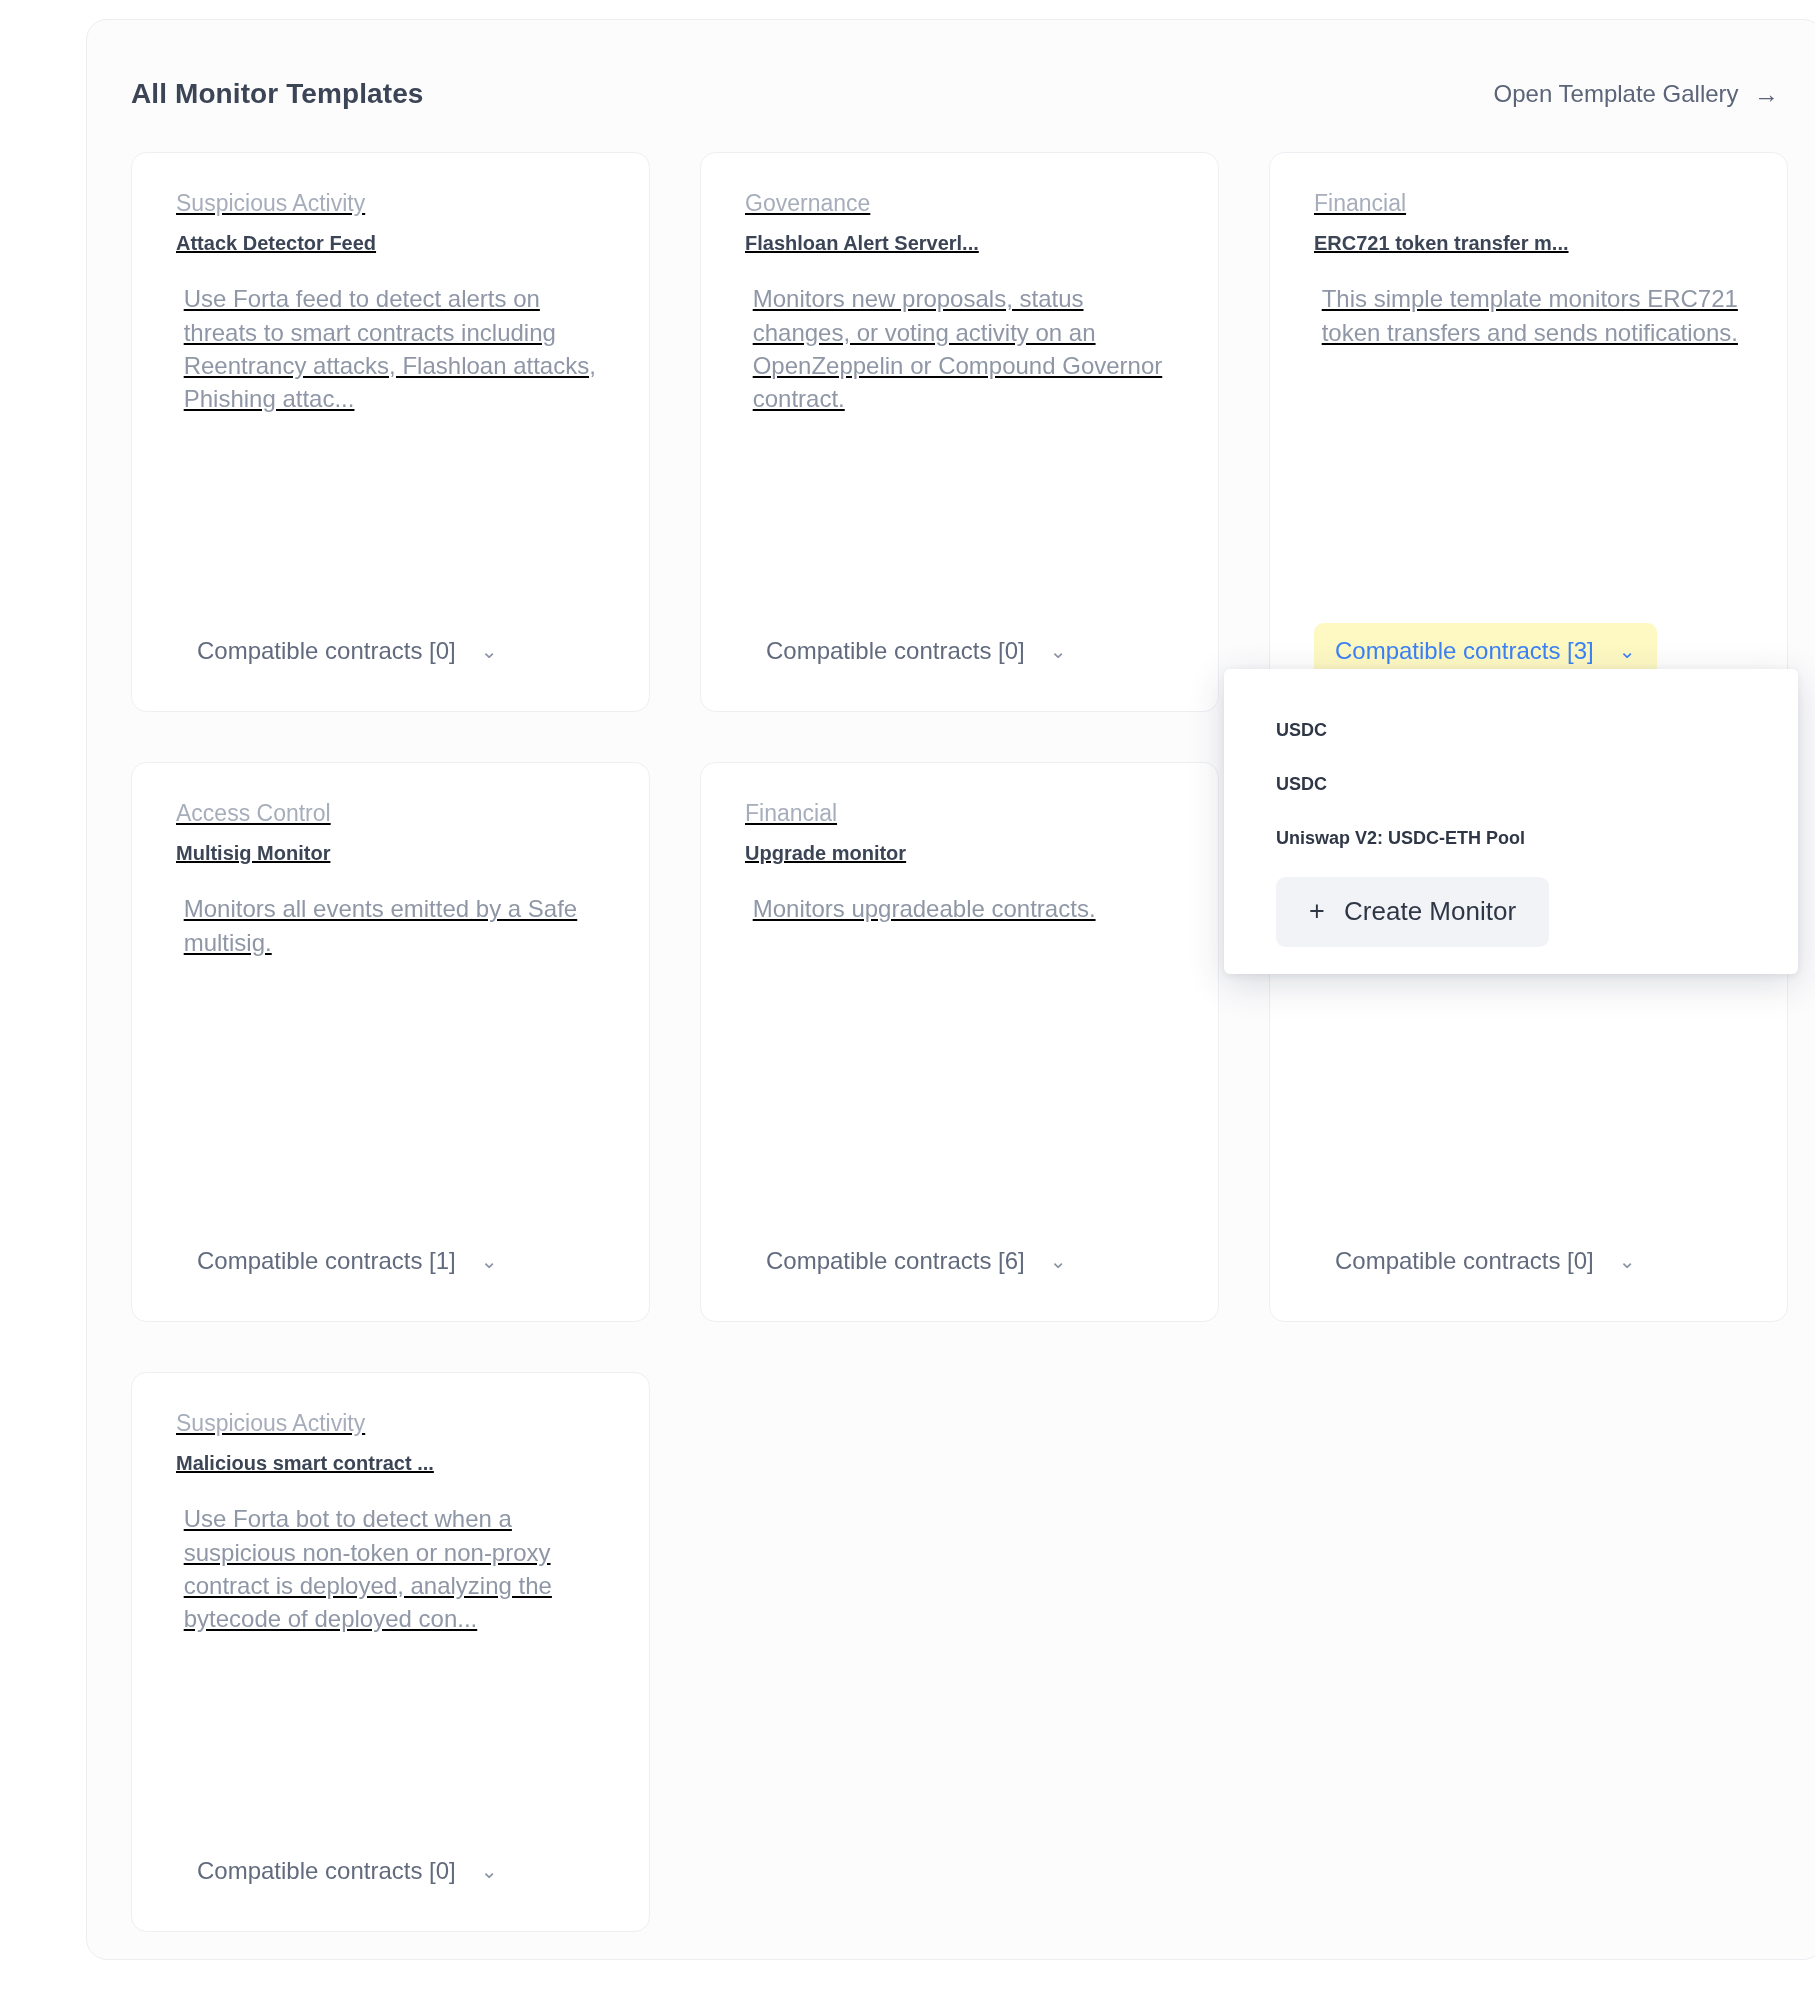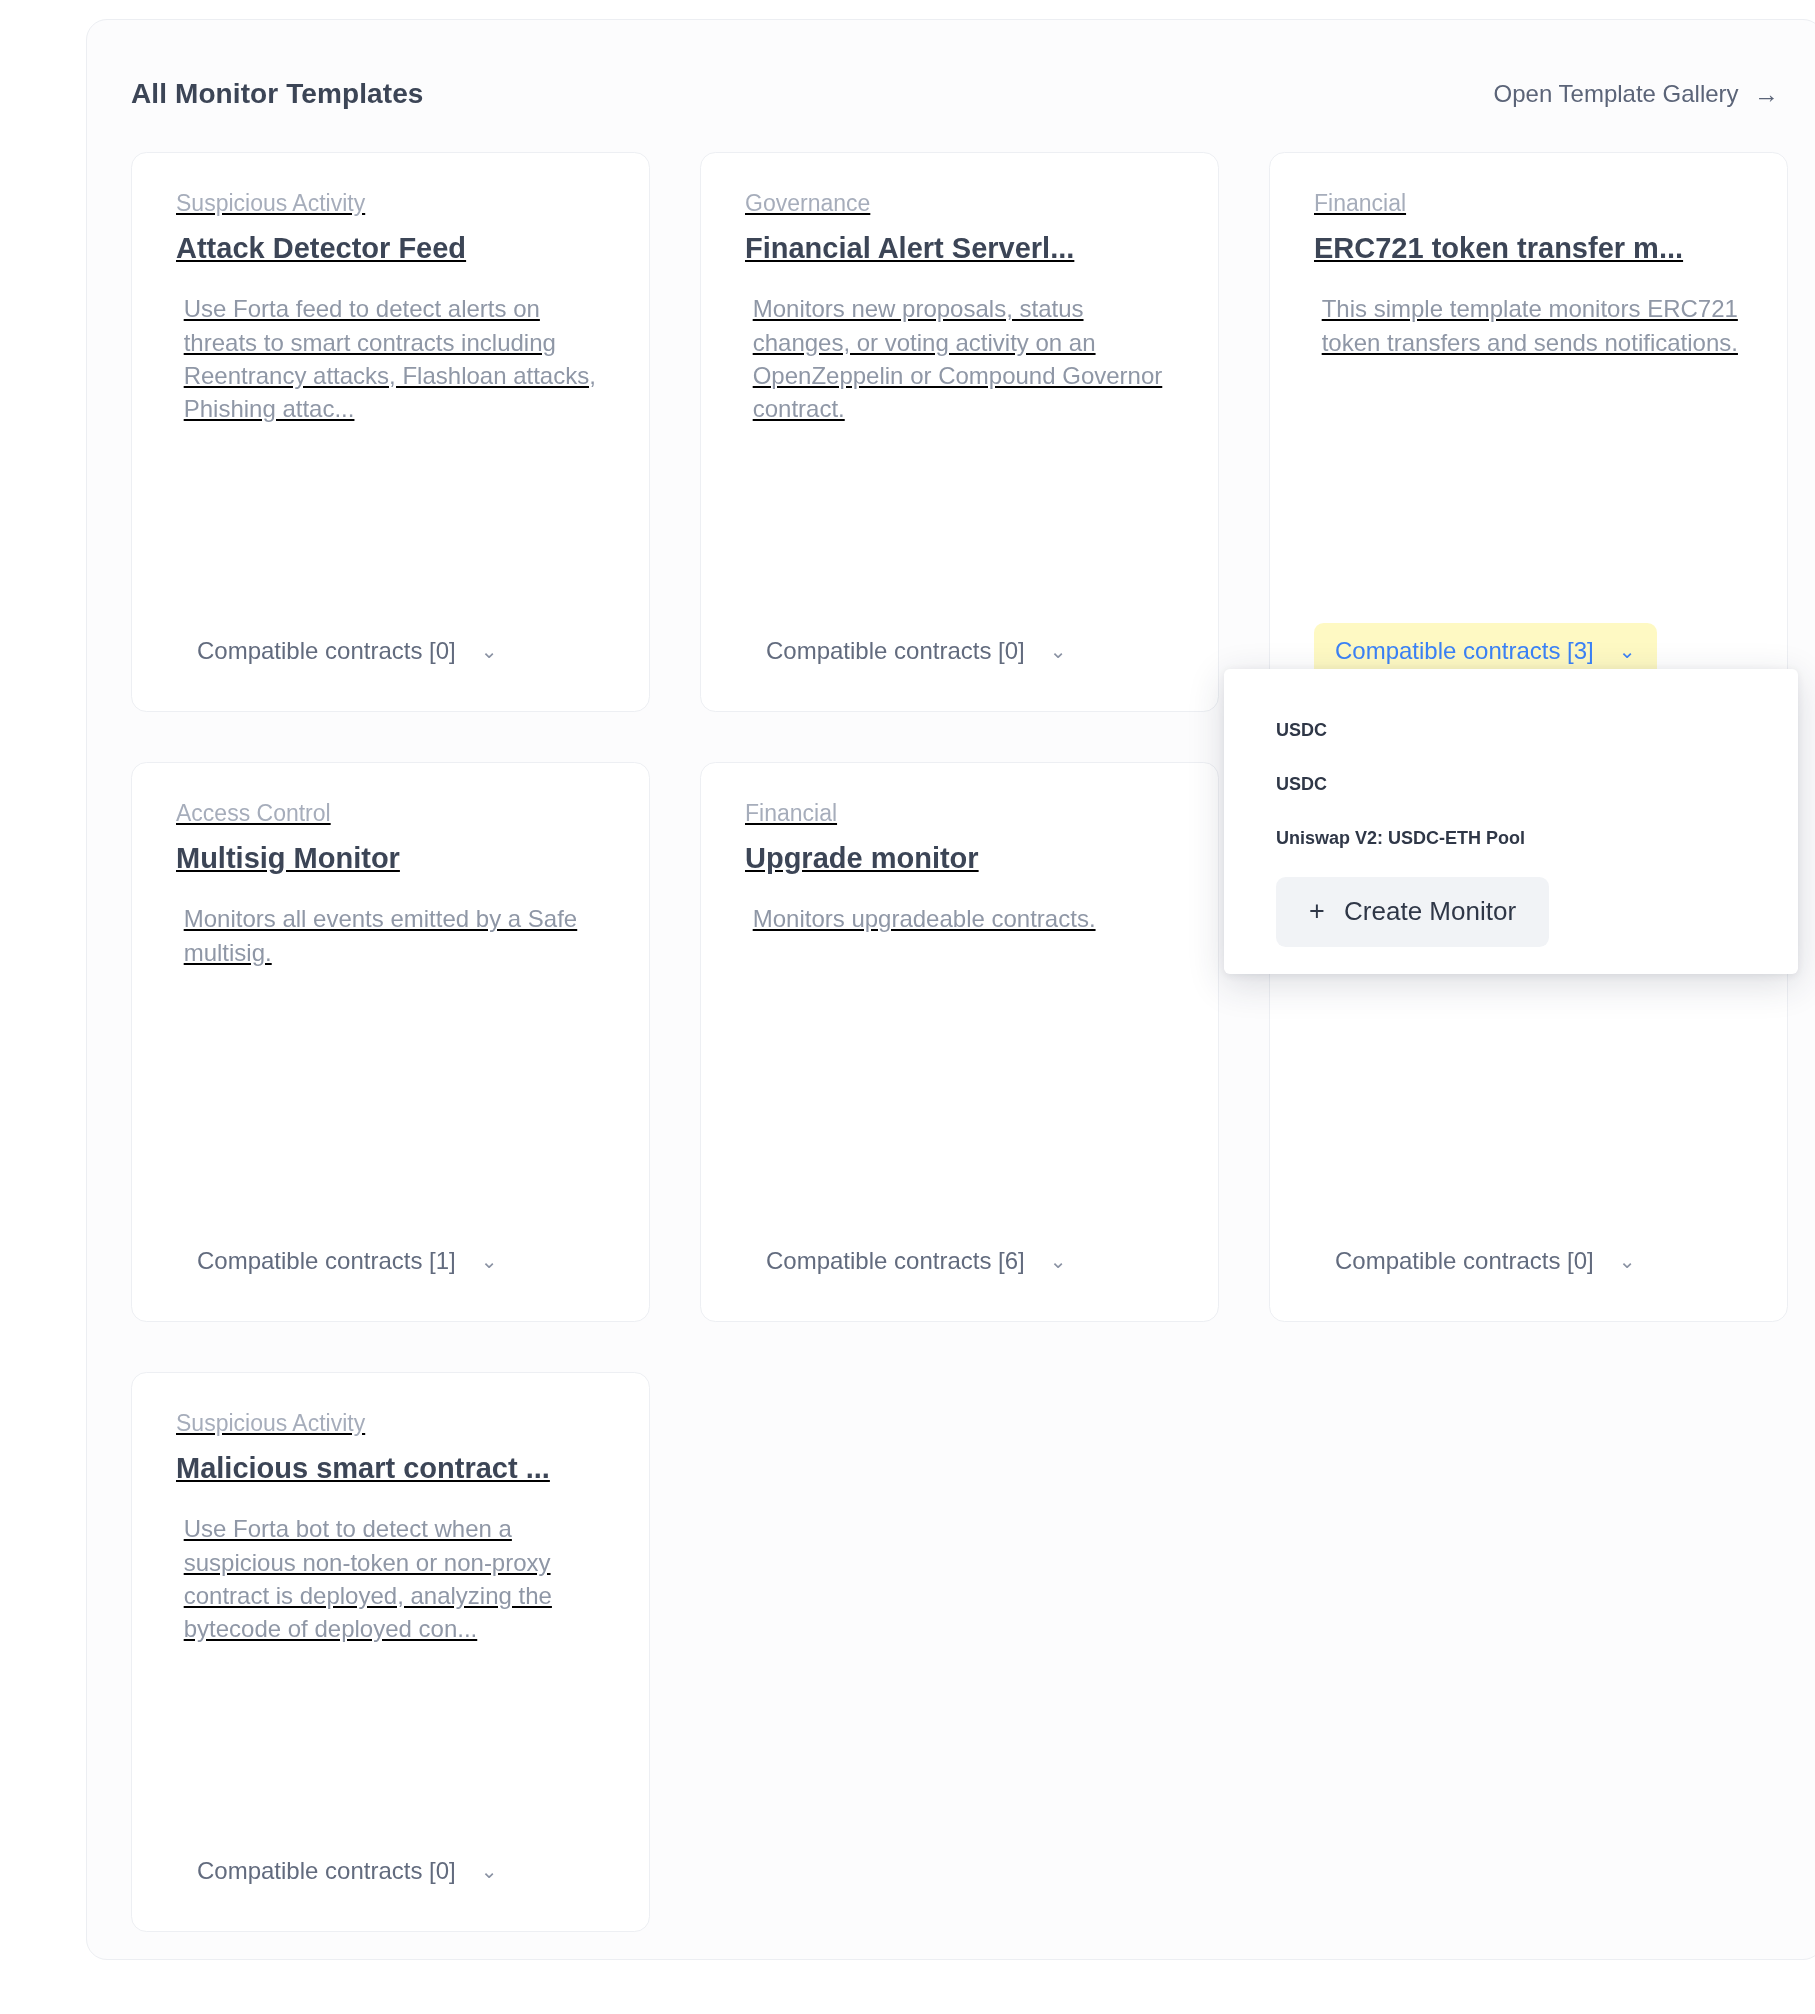--- a/index.html
+++ b/index.html
@@ -82,21 +82,21 @@
     text-decoration: underline;
   }
 
   .card-category {
     font-size: 23px;
     color: #a6adbb;
     margin-bottom: 15.4px;
   }
 
   .card-title {
-    font-size: 29px;
+    font-size: 20px;
     font-weight: 700;
     color: #3c4556;
     margin-bottom: 27px;
     white-space: nowrap;
     overflow: hidden;
   }
 
   .card-desc {
     font-size: 24px;
     line-height: 1.38;
@@ -205,21 +205,21 @@
         <div class="card-footer">
           <button class="contracts-btn">
             <span>Compatible contracts [0]</span>
             <span class="chev">⌄</span>
           </button>
         </div>
       </div>
 
       <div class="card">
         <div class="card-category">Governance</div>
-        <div class="card-title">Financial Alert Serverl...</div>
+        <div class="card-title">Flashloan Alert Serverl...</div>
         <div class="card-desc">Monitors new proposals, status changes, or voting activity on an OpenZeppelin or Compound Governor contract.</div>
         <div class="card-footer">
           <button class="contracts-btn">
             <span>Compatible contracts [0]</span>
             <span class="chev">⌄</span>
           </button>
         </div>
       </div>
 
       <div class="card">

